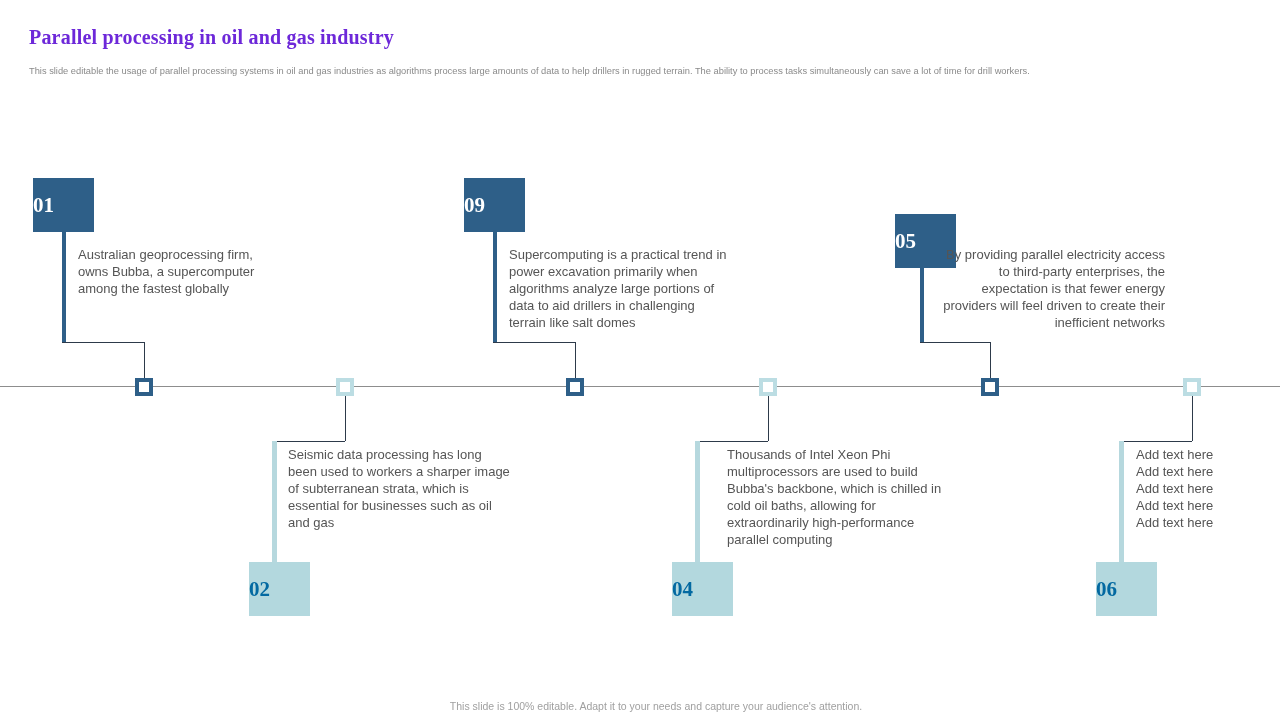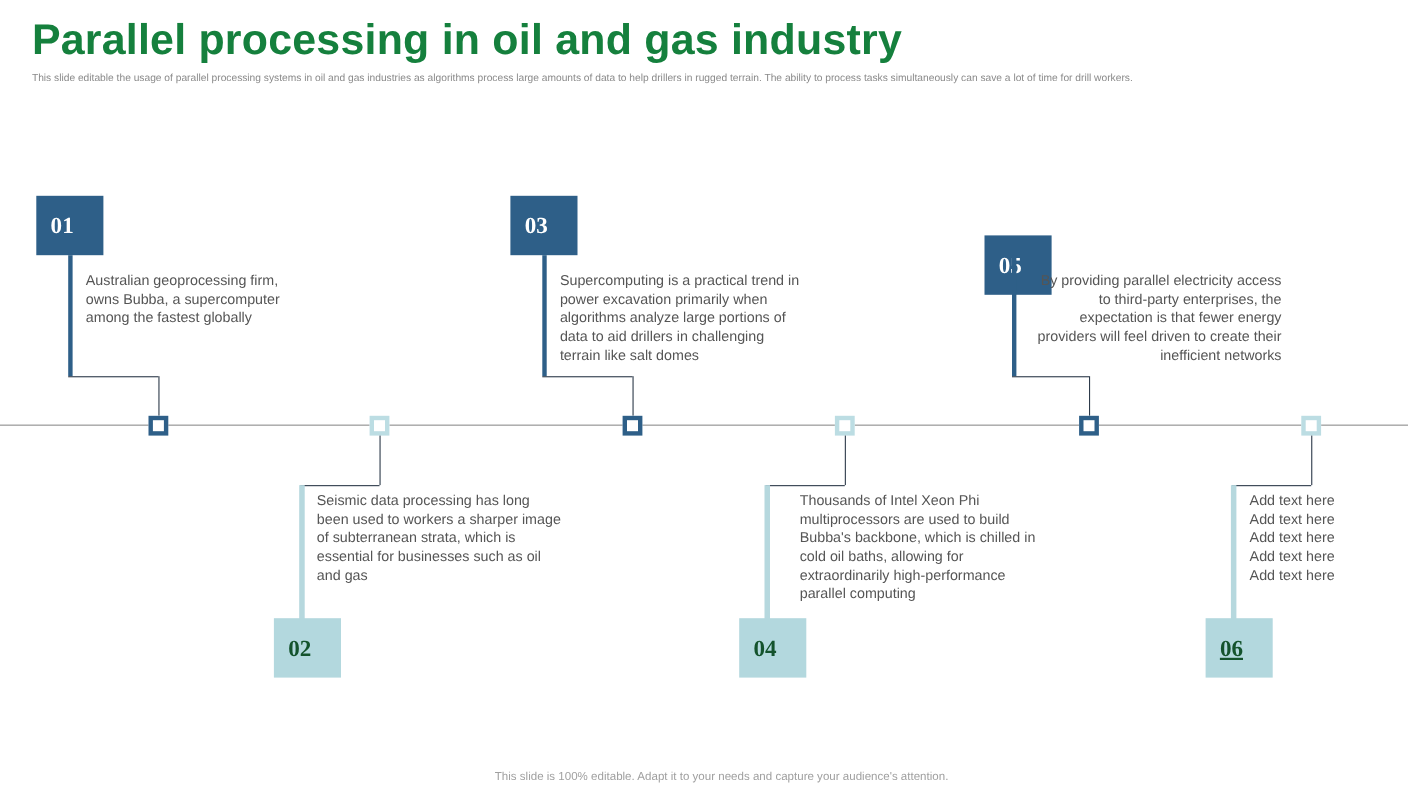--- a/index.html
+++ b/index.html
@@ -14,26 +14,26 @@
     overflow: hidden;
     font-family: "Liberation Sans", sans-serif;
     color: #404040;
   }
 
   
   #slide-title {
     position: absolute;
     left: 29px;
     top: 18px;
-    font-family: Liberation Sans, sans-serif;
+    font-family: Liberation Serif, serif;
     font-weight: bold;
-    font-size: 39px;
+    font-size: 20px;
     line-height: 38px;
     letter-spacing: 0.2px;
-    color: #15803d;
+    color: #6d28d9;
     white-space: nowrap;
   }
   #slide-subtitle {
     position: absolute;
     left: 29px;
     top: 64px;
     width: 1222px;
     font-size: 9.3px;
     line-height: 15px;
     color: #8a8a8a;
@@ -89,26 +89,25 @@
     position: absolute;
     width: 61px;
     height: 54px;
     background: #2e5f88;
     color: #ffffff;
     font-family: "Liberation Serif", serif;
     font-weight: bold;
     font-size: 21px;
     display: flex;
     align-items: center;
-    padding-left: 13px;
     box-sizing: border-box;
   }
   .num-box.light {
     background: #b3d8de;
-    color: #14532d;
+    color: #0369a1;
   }
 
   
   .item-text {
     position: absolute;
     font-size: 13px;
     line-height: 17px;
     color: #555555;
   }
 
@@ -146,21 +145,21 @@
 <div class="marker" style="left:135px;"></div>
 <div class="item-text" style="left:78px; top:246px; width:200px;">Australian geoprocessing firm, owns Bubba, a supercomputer among the fastest globally</div>
 
 <div class="marker light" style="left:336px;"></div>
 <div class="elbow-v" style="left:345px; top:396px; height:45px;"></div>
 <div class="elbow-h" style="left:273px; top:441px; width:72px;"></div>
 <div class="stem light" style="left:272px; top:441px; height:123px;"></div>
 <div class="item-text" style="left:288px; top:446px; width:225px;">Seismic data processing has long been used to workers a sharper image of subterranean strata, which is essential for businesses such as oil and gas</div>
 <div class="num-box light" style="left:249px; top:562px;">02</div>
 
-<div class="num-box" style="left:464px; top:178px;">03</div>
+<div class="num-box" style="left:464px; top:178px;">09</div>
 <div class="stem" style="left:493px; top:232px; height:110px;"></div>
 <div class="elbow-h" style="left:493px; top:342px; width:82px;"></div>
 <div class="elbow-v" style="left:575px; top:342px; height:36px;"></div>
 <div class="marker" style="left:566px;"></div>
 <div class="item-text" style="left:509px; top:246px; width:225px;">Supercomputing is a practical trend in power excavation primarily when algorithms analyze large portions of data to aid drillers in challenging terrain like salt domes</div>
 
 <div class="marker light" style="left:759px;"></div>
 <div class="elbow-v" style="left:768px; top:396px; height:45px;"></div>
 <div class="elbow-h" style="left:696px; top:441px; width:72px;"></div>
 <div class="stem light" style="left:695px; top:441px; height:123px;"></div>
@@ -176,16 +175,16 @@
 
 <div class="marker light" style="left:1183px;"></div>
 <div class="elbow-v" style="left:1192px; top:396px; height:45px;"></div>
 <div class="elbow-h" style="left:1120px; top:441px; width:72px;"></div>
 <div class="stem light" style="left:1119px; top:441px; height:123px;"></div>
 <div class="item-text" style="left:1136px; top:446px; width:220px; white-space:pre-line;">Add text here
 Add text here
 Add text here
 Add text here
 Add text here</div>
-<div class="num-box light" style="left:1096px; top:562px;text-decoration:underline;">06</div>
+<div class="num-box light" style="left:1096px; top:562px;">06</div>
 
 <div id="footer-note">This slide is 100% editable. Adapt it to your needs and capture your audience's attention.</div>
 <div id="page-number">32</div>
 
 </body></html>

